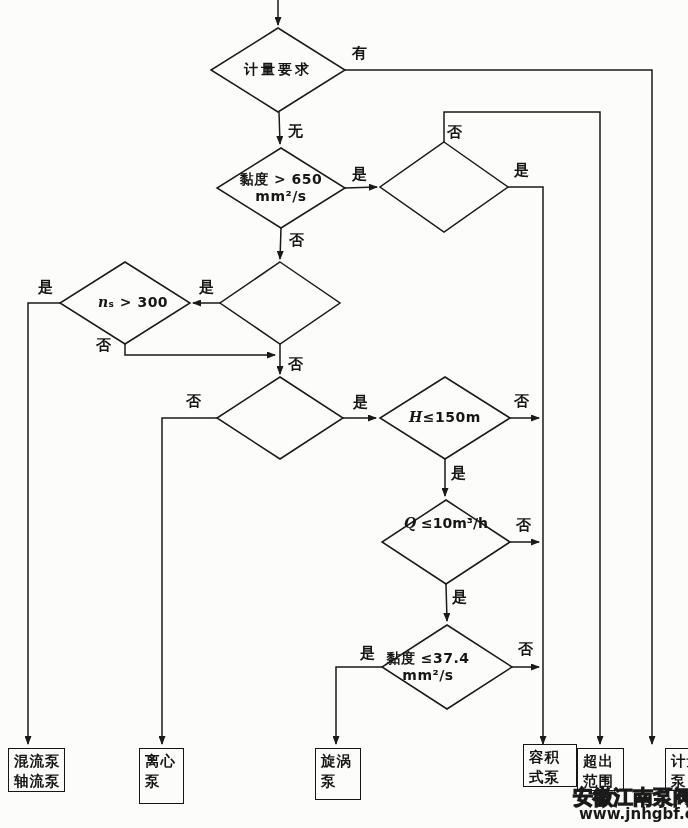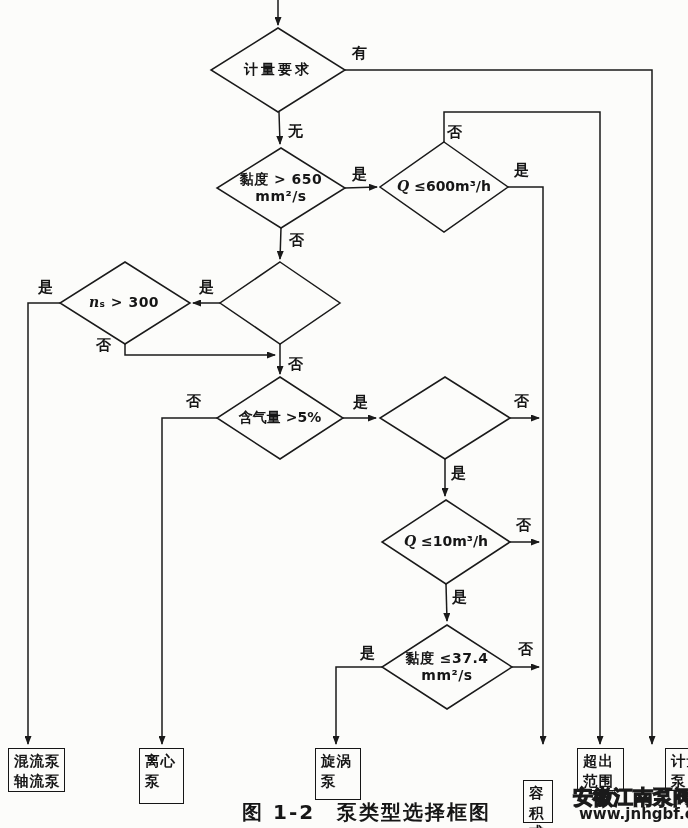--- a/index.html
+++ b/index.html
@@ -136,33 +136,30 @@
     </g>
   </svg>
 
   <div class="dlabel" style="left:211px;top:28px;width:134px;height:84px;letter-spacing:3px;">
     <span class="ln"><span>计量要求</span></span>
   </div>
   <div class="dlabel" style="left:217px;top:148px;width:128px;height:80px;">
     <span class="ln"><span>黏度 &gt; 650</span></span>
     <span class="ln"><span>mm²/s</span></span>
   </div>
-  <div class="dlabel" style="left:380px;top:142px;width:128px;height:90px;letter-spacing:0;">
-    <span class="ln"><span class="mvar">Q</span><span> ≤600m³/h</span></span>
-  </div>
-  <div class="dlabel" style="left:59px;top:262px;width:130px;height:82px;">
+  <div class="dlabel" style="left:68px;top:262px;width:130px;height:82px;">
     <span class="ln"><span class="mvar">n</span><span>ₛ</span><span> &gt; 300</span></span>
   </div>
-  <div class="dlabel" style="left:217px;top:377px;width:126px;height:82px;letter-spacing:0;">
-    <span class="ln"><span>含气量 &gt;5%</span></span>
-  </div>
-  <div class="dlabel" style="left:382px;top:500px;width:128px;height:84px;letter-spacing:0;">
+  <div class="dlabel" style="left:380px;top:377px;width:130px;height:82px;">
+    <span class="ln"><span class="mvar">H</span><span>≤150m</span></span>
+  </div>
+  <div class="dlabel" style="left:382px;top:482px;width:128px;height:84px;letter-spacing:0;">
     <span class="ln"><span class="mvar">Q</span><span> ≤10m³/h</span></span>
   </div>
-  <div class="dlabel" style="left:382px;top:625px;width:130px;height:84px;">
+  <div class="dlabel" style="left:363px;top:625px;width:130px;height:84px;">
     <span class="ln"><span>黏度 ≤37.4</span></span>
     <span class="ln"><span>mm²/s</span></span>
   </div>
 
   <div class="lbl" style="left:352px;top:46px;">有</div>
   <div class="lbl" style="left:288px;top:124px;">无</div>
   <div class="lbl" style="left:352px;top:167px;">是</div>
   <div class="lbl" style="left:447px;top:125px;">否</div>
   <div class="lbl" style="left:514px;top:163px;">是</div>
   <div class="lbl" style="left:289px;top:233px;">否</div>
@@ -185,30 +182,29 @@
     <div>轴流泵</div>
   </div>
   <div class="outcome" style="left:139px;top:748px;width:45px;height:56px;">
     <div>离心</div>
     <div>泵</div>
   </div>
   <div class="outcome" style="left:315px;top:748px;width:46px;height:52px;">
     <div>旋涡</div>
     <div>泵</div>
   </div>
-  <div class="outcome" style="left:523px;top:780px;width:30px;height:43px;">
+  <div class="outcome" style="left:523px;top:744px;width:54px;height:43px;">
     <div>容积</div>
     <div>式泵</div>
   </div>
   <div class="outcome" style="left:577px;top:748px;width:47px;height:43px;">
     <div>超出</div>
     <div>范围</div>
   </div>
   <div class="outcome" style="left:665px;top:748px;width:47px;height:43px;">
     <div>计量</div>
     <div>泵</div>
   </div>
 
-  <div class="caption">图 1-2　泵类型选择框图</div>
   <div class="wm1">安徽江南泵阀</div>
   <div class="wm2">www.jnhgbf.com</div>
 
 </div>
 
 </body></html>

